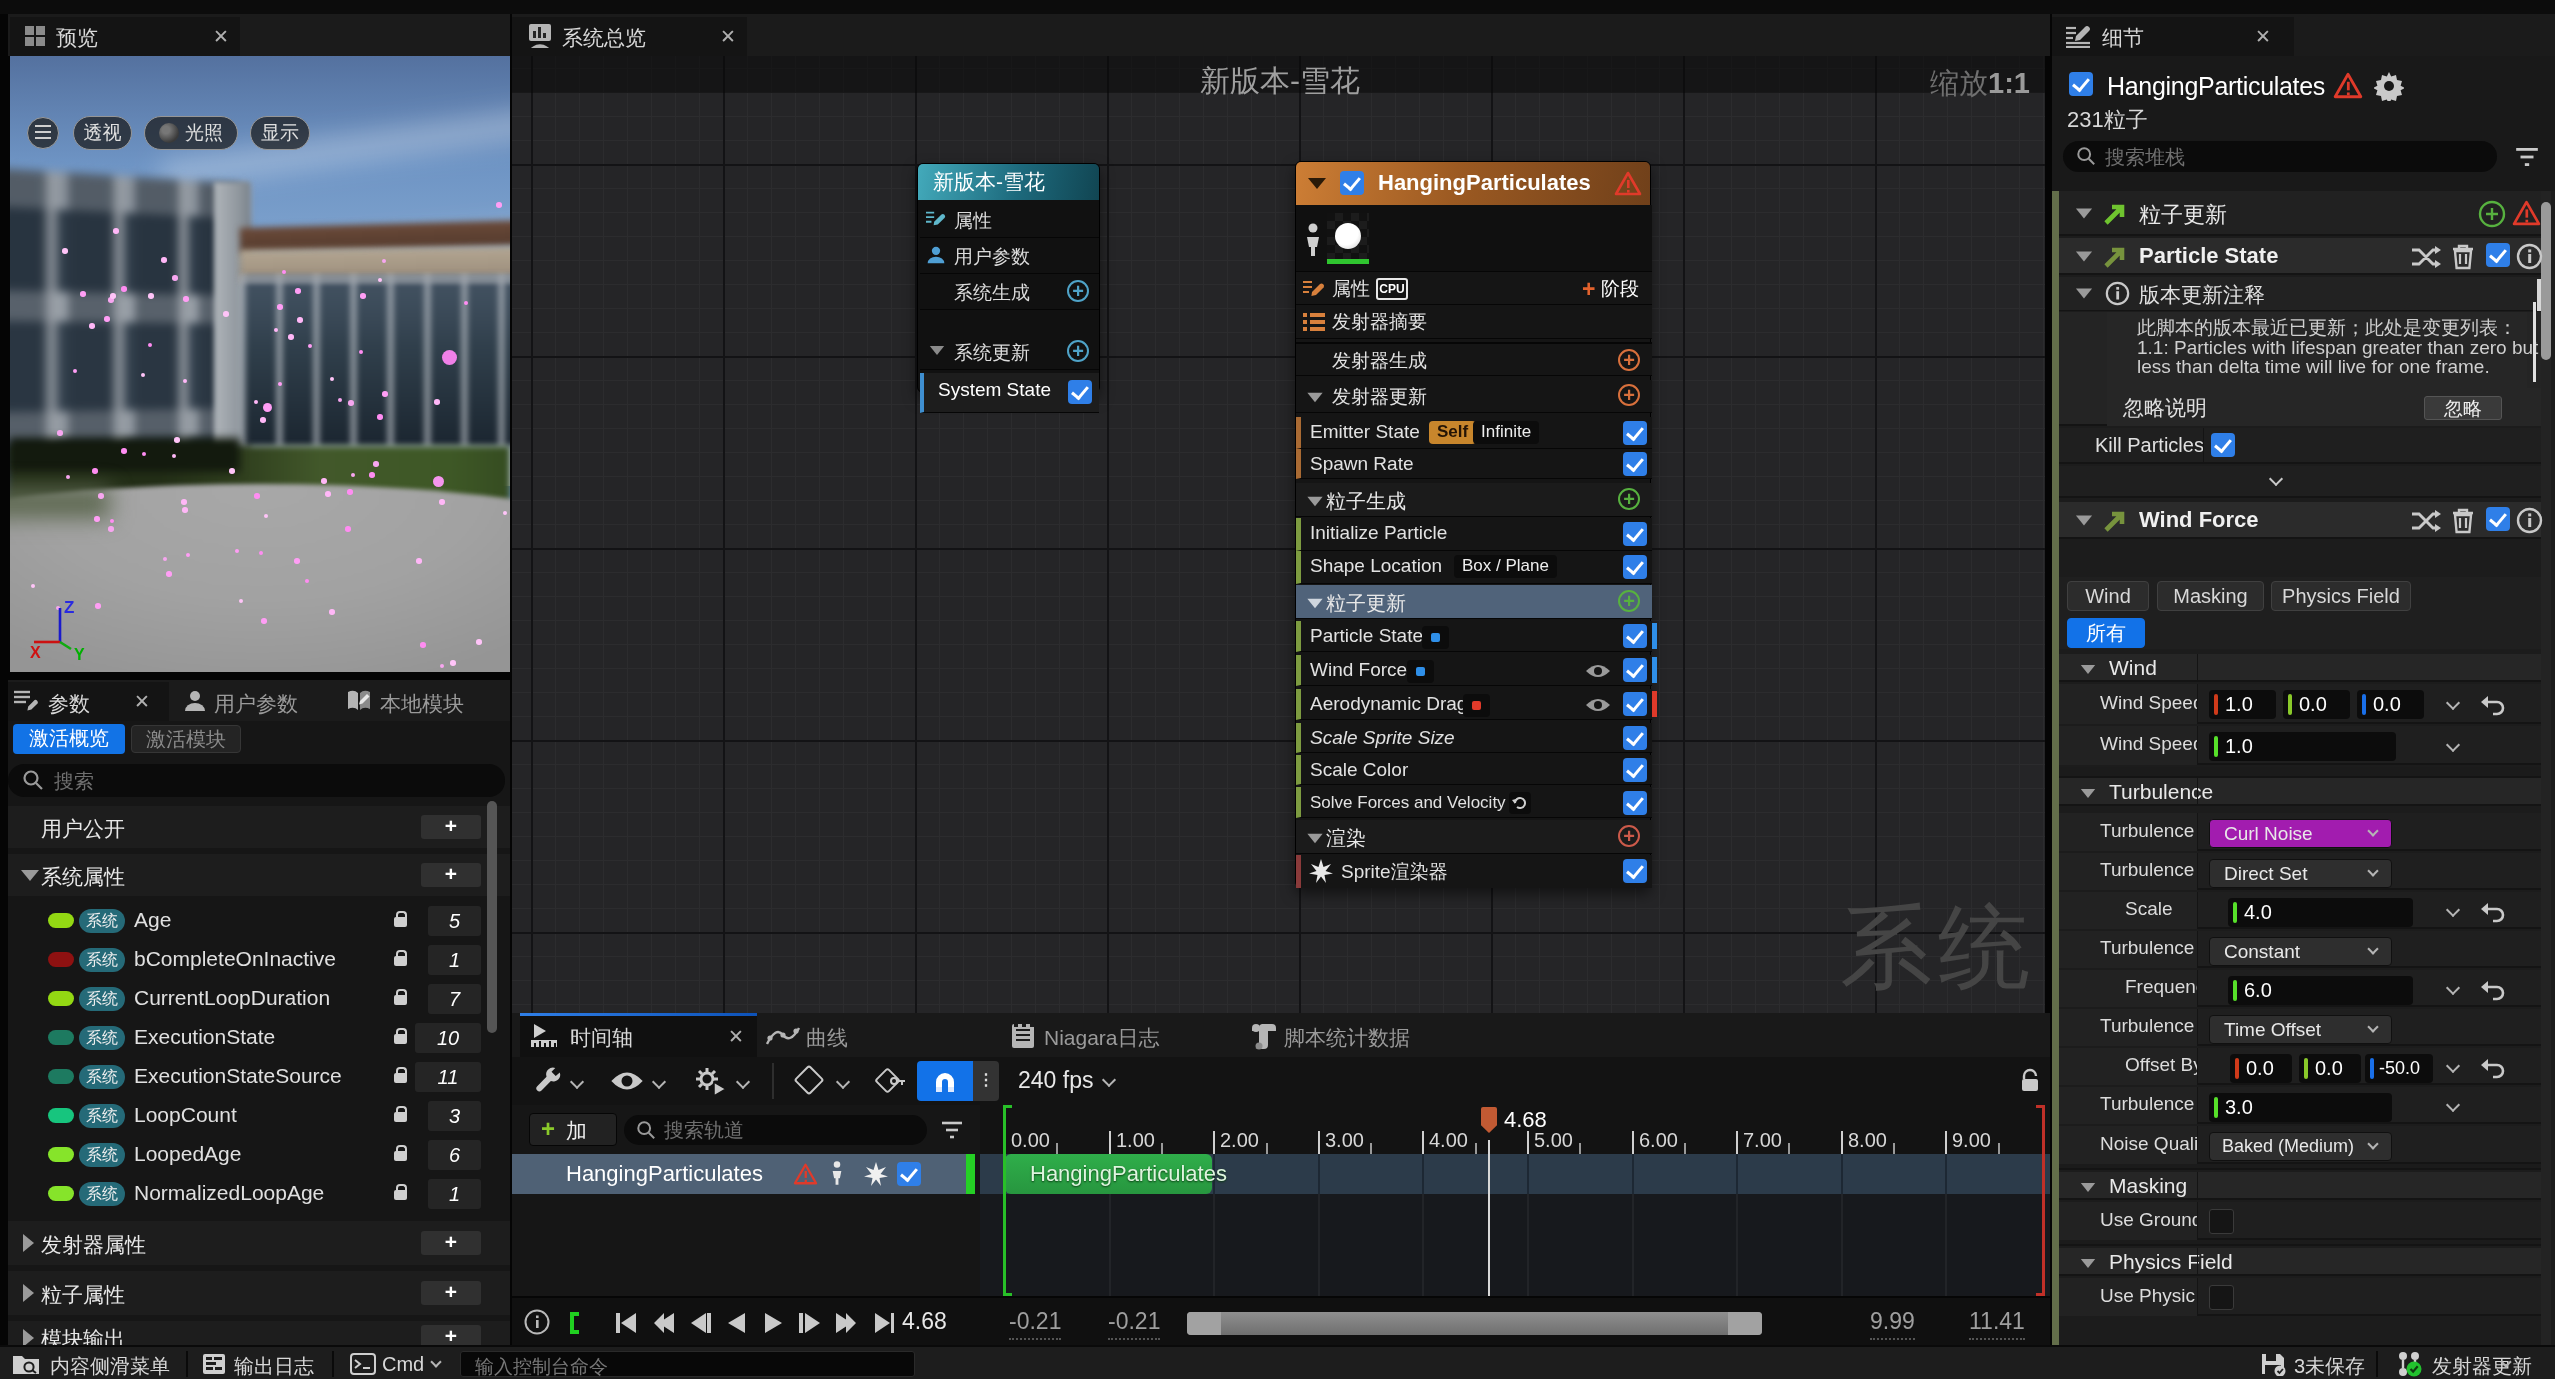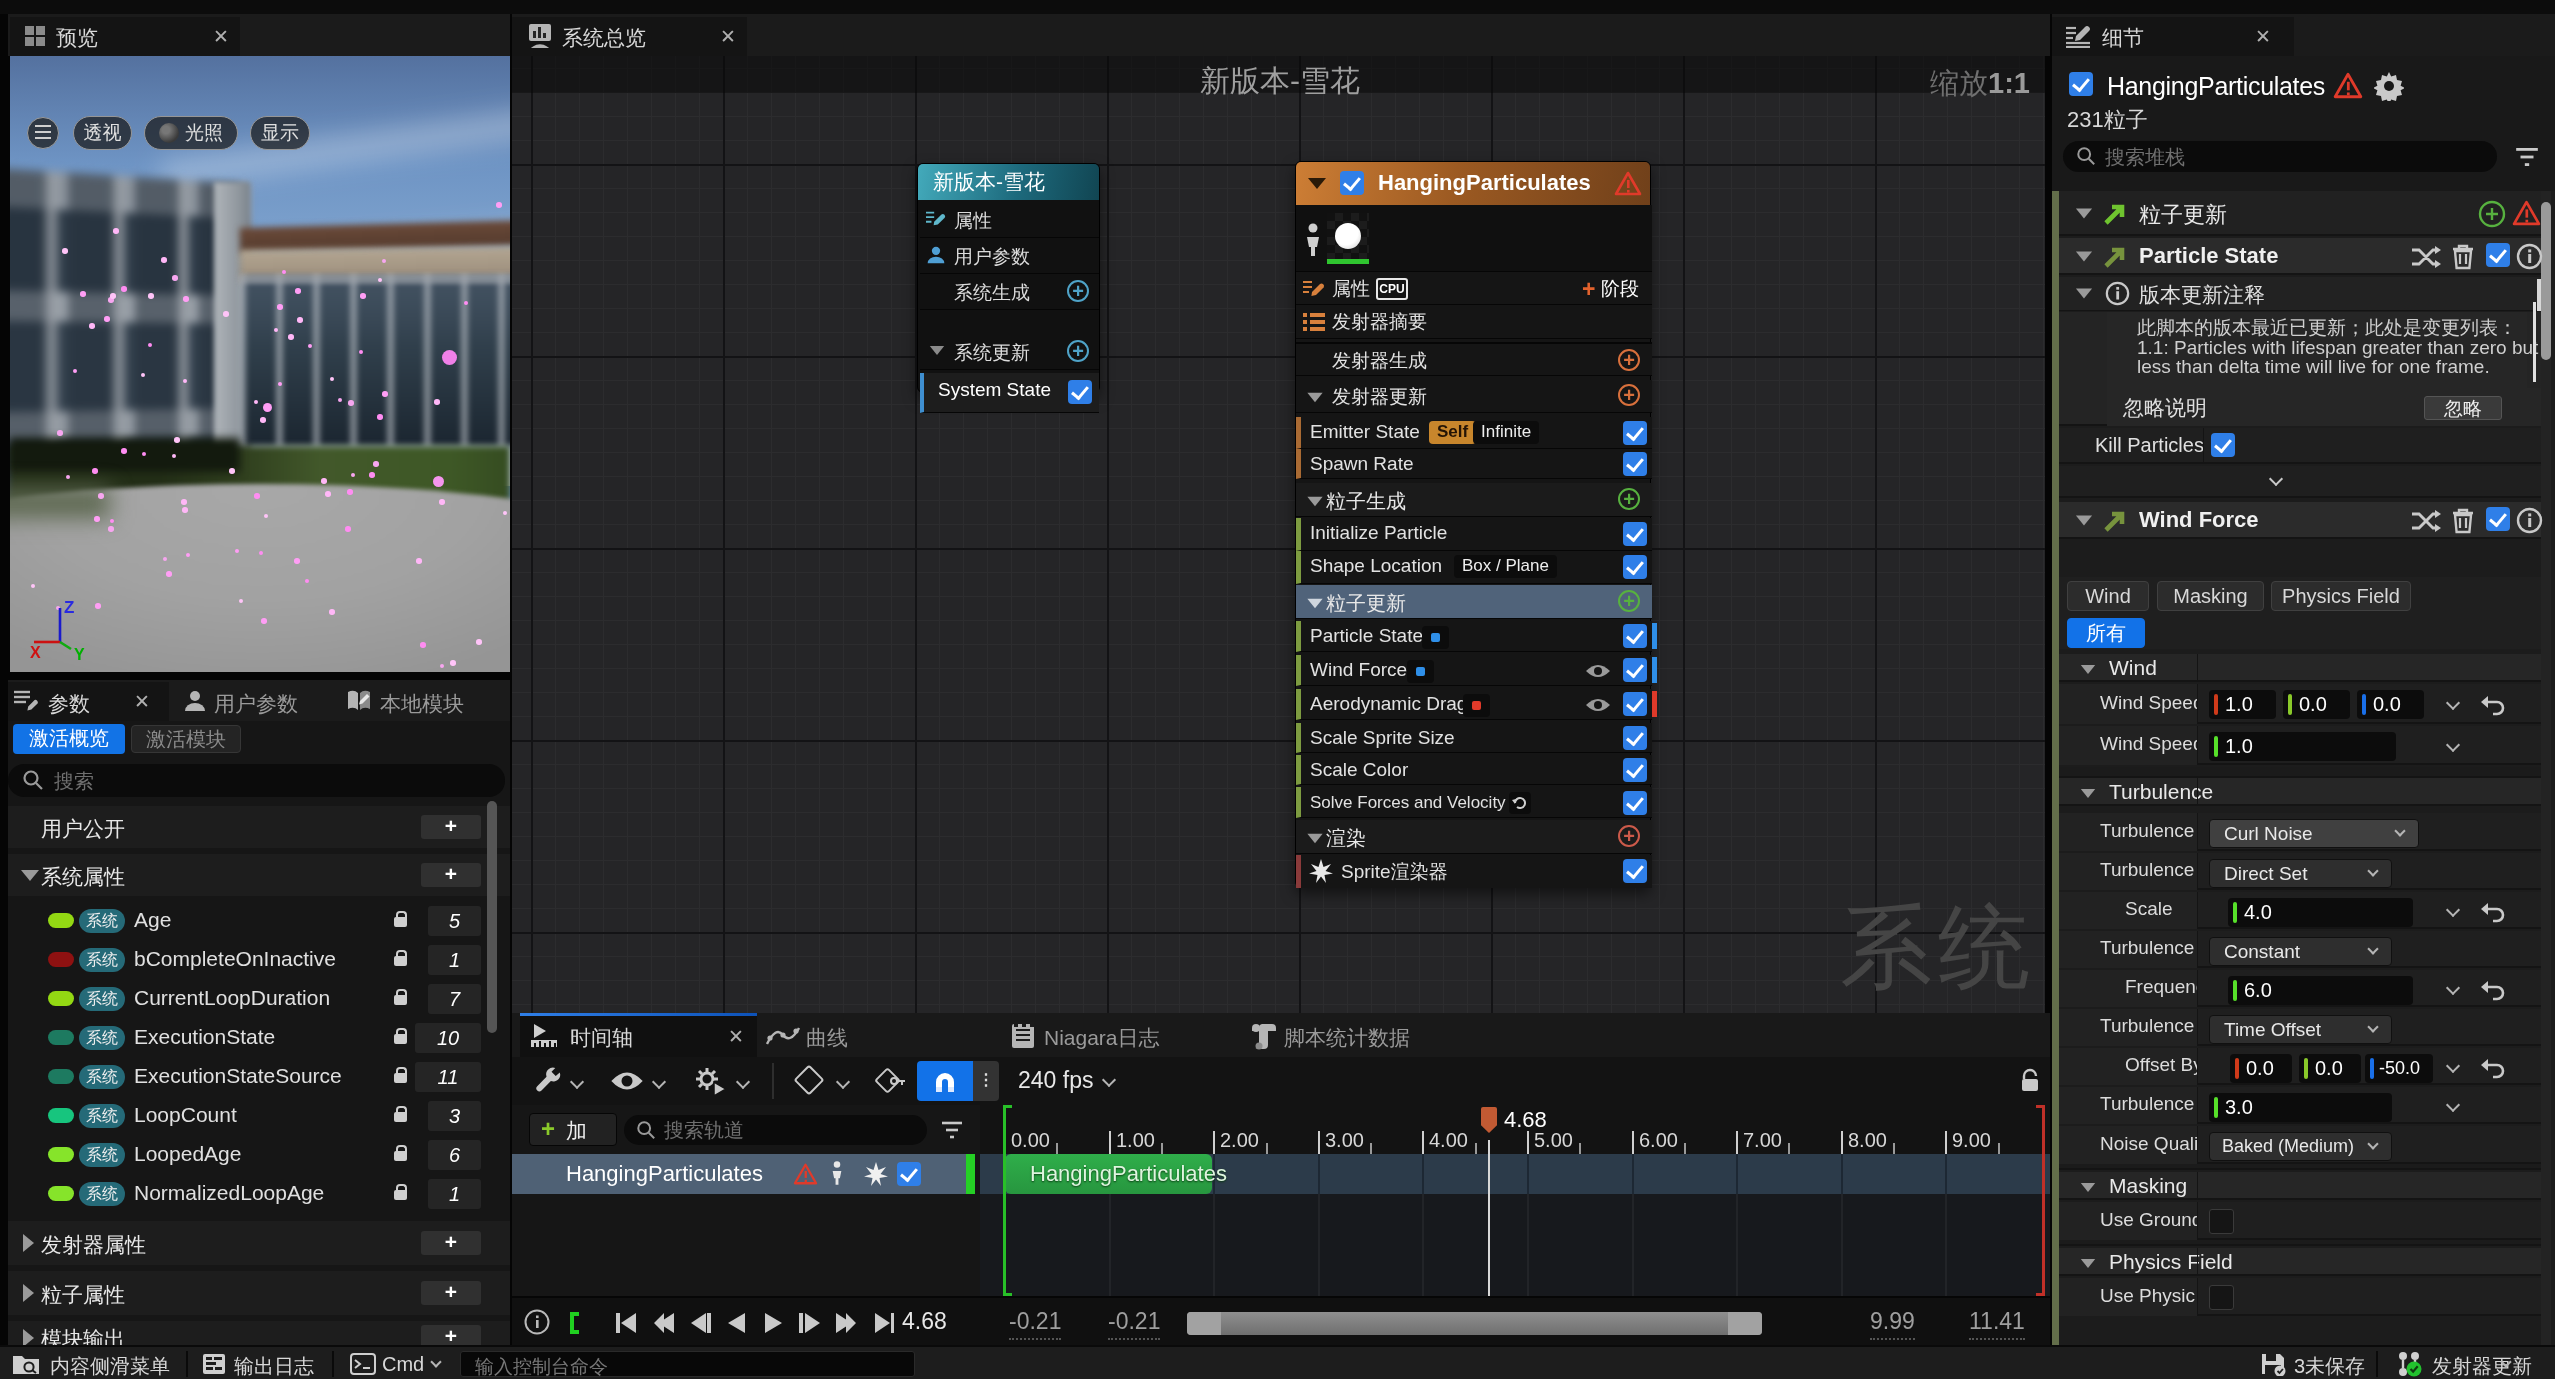--- a/index.html
+++ b/index.html
@@ -413,21 +413,21 @@
         <span class="chipdot" style="left:162px;top:5px;">
             <i style="background:#e03a2a;"></i>
           </span>
         <svg class="eyeic" style="left:284px;top:8px;" viewBox="0 0 26 16">
             <path d="M1 8 Q13 -4 25 8 Q13 20 1 8z" fill="#9a9a9a"></path>
             <circle cx="13" cy="8" r="4" fill="#151515"></circle>
           </svg>
         <div class="cbox" style="left:322px;top:3px;"></div>
         <div class="abs" style="left:351px;top:2px;width:5px;height:26px;background:#e03a2a;"></div>
       </div>
-      <div class="n2row" style="top:561px;height:30px;border-left:5px solid #7d9b40;">
+      <div class="n2row" style="top:561px;height:30px;border-left:5px solid #7d9b40;font-style:italic;">
         <span class="lbl" style="left:9px;">Scale Sprite Size</span>
         <div class="cbox" style="left:322px;top:3px;"></div>
       </div>
       <div class="n2row" style="top:593px;height:30px;border-left:5px solid #7d9b40;">
         <span class="lbl" style="left:9px;">Scale Color</span>
         <div class="cbox" style="left:322px;top:3px;"></div>
       </div>
       <div class="n2row" style="top:625px;height:31px;border-left:5px solid #7d9b40;">
         <span class="lbl" style="left:9px;font-size:17px;top:6px;">Solve Forces and Velocity</span>
         <svg width="22" height="22" viewBox="0 0 22 22" style="position:absolute;left:208px;top:5px;">
@@ -785,21 +785,21 @@
     <div class="abs" style="left:7px;top:587px;width:482px;height:28px;background:#262626;border-bottom:2px solid #141414;">
       <div class="tri-d" style="position:absolute;left:20px;top:10px;transform:scale(.8);"></div>
       <span style="position:absolute;left:50px;top:2px;font-size:21px;color:#e8e8e8;">Turbulence</span>
       <div class="abs" style="left:138px;top:0;width:1px;height:28px;background:#141414;"></div>
     </div>
     <div class="abs" style="left:7px;top:622px;width:482px;height:38px;background:#1f1f1f;border-bottom:2px solid #141414;">
       <div class="abs" style="left:0;top:0;width:138px;height:38px;background:#222;overflow:hidden;">
           <span style="position:absolute;left:41px;top:7px;font-size:19px;color:#dcdcdc;white-space:nowrap;">Turbulence N</span>
         </div>
       <div class="abs" style="left:138px;top:0;width:1px;height:38px;background:#141414;"></div>
-      <div class="abs" style="left:150px;top:6px;width:210px;height:29px;background:#404040;border:1px solid #101010;border-radius:4px;">
+      <div class="abs" style="left:150px;top:6px;width:183px;height:29px;background:#a21caf;border:1px solid #101010;border-radius:4px;">
         <span style="position:absolute;left:14px;top:3px;font-size:19px;color:#e8e8e8;">Curl Noise</span>
         <span class="chev" style="position:absolute;right:14px;top:7px;width:8px;height:8px;"></span>
         </div>
     </div>
     <div class="abs" style="left:7px;top:662px;width:482px;height:37px;background:#1f1f1f;border-bottom:2px solid #141414;">
       <div class="abs" style="left:0;top:0;width:138px;height:37px;background:#222;overflow:hidden;">
           <span style="position:absolute;left:41px;top:6px;font-size:19px;color:#dcdcdc;white-space:nowrap;">Turbulence S</span>
         </div>
       <div class="abs" style="left:138px;top:0;width:1px;height:37px;background:#141414;"></div>
       <div class="abs" style="left:150px;top:6px;width:183px;height:29px;background:#2e2e2e;border:1px solid #101010;border-radius:4px;">

